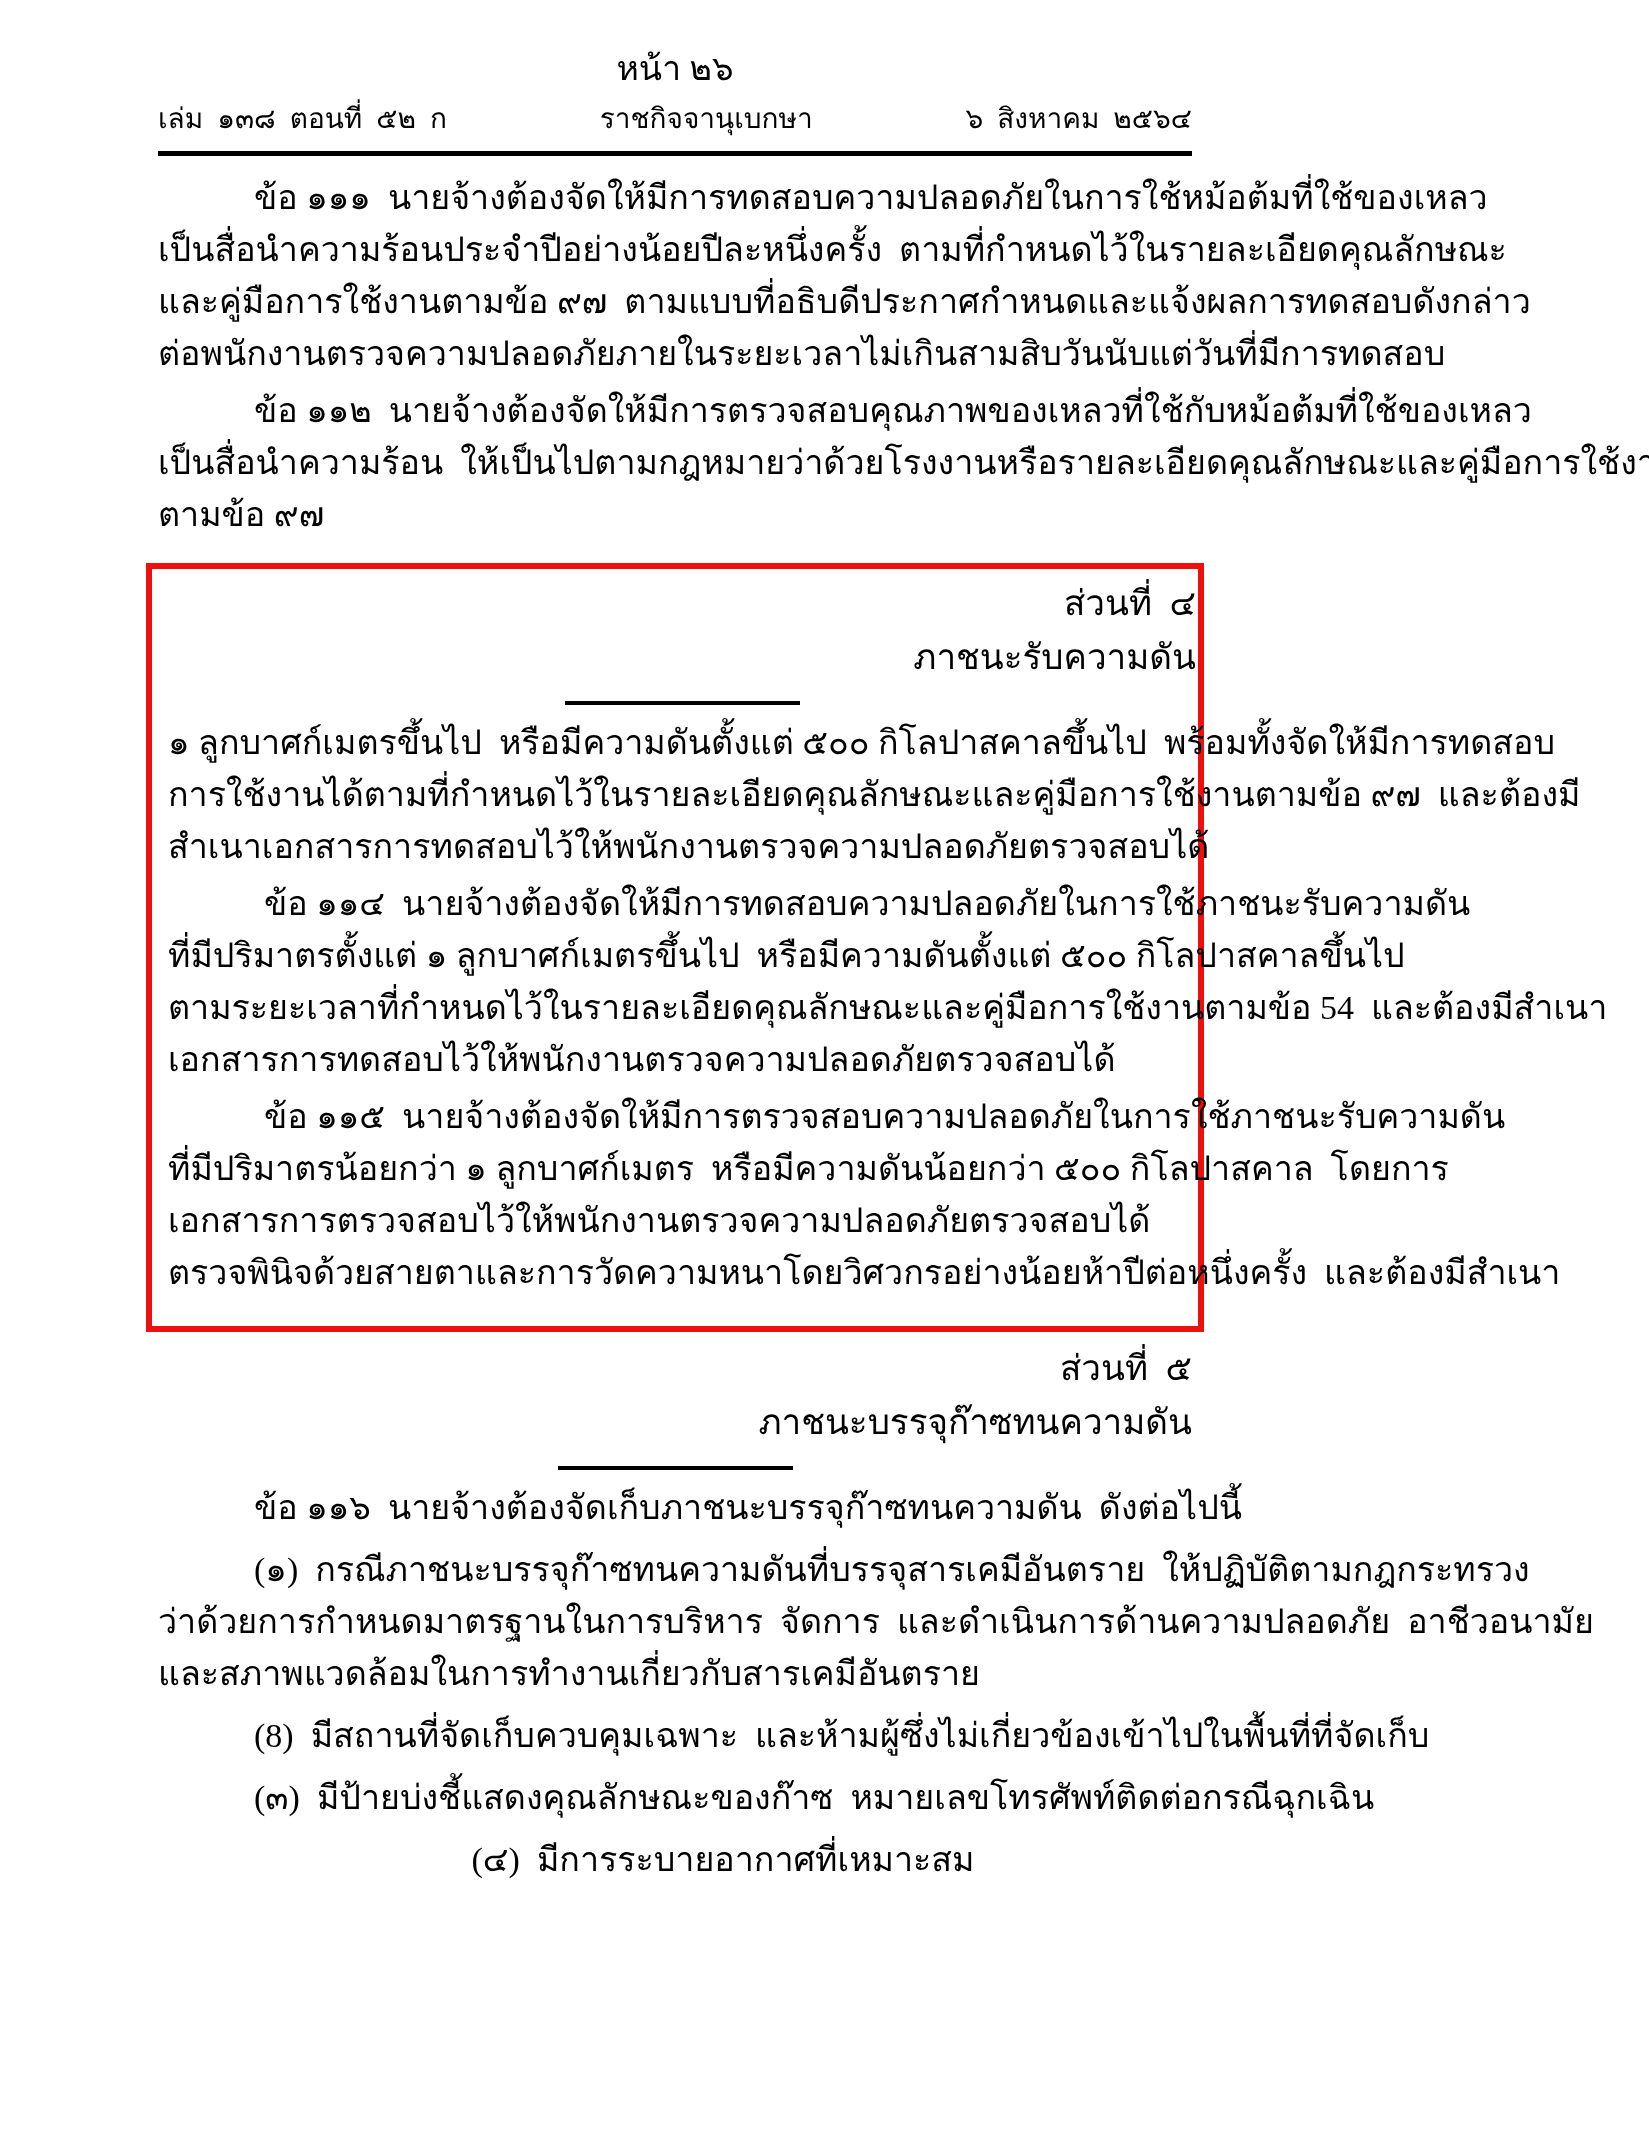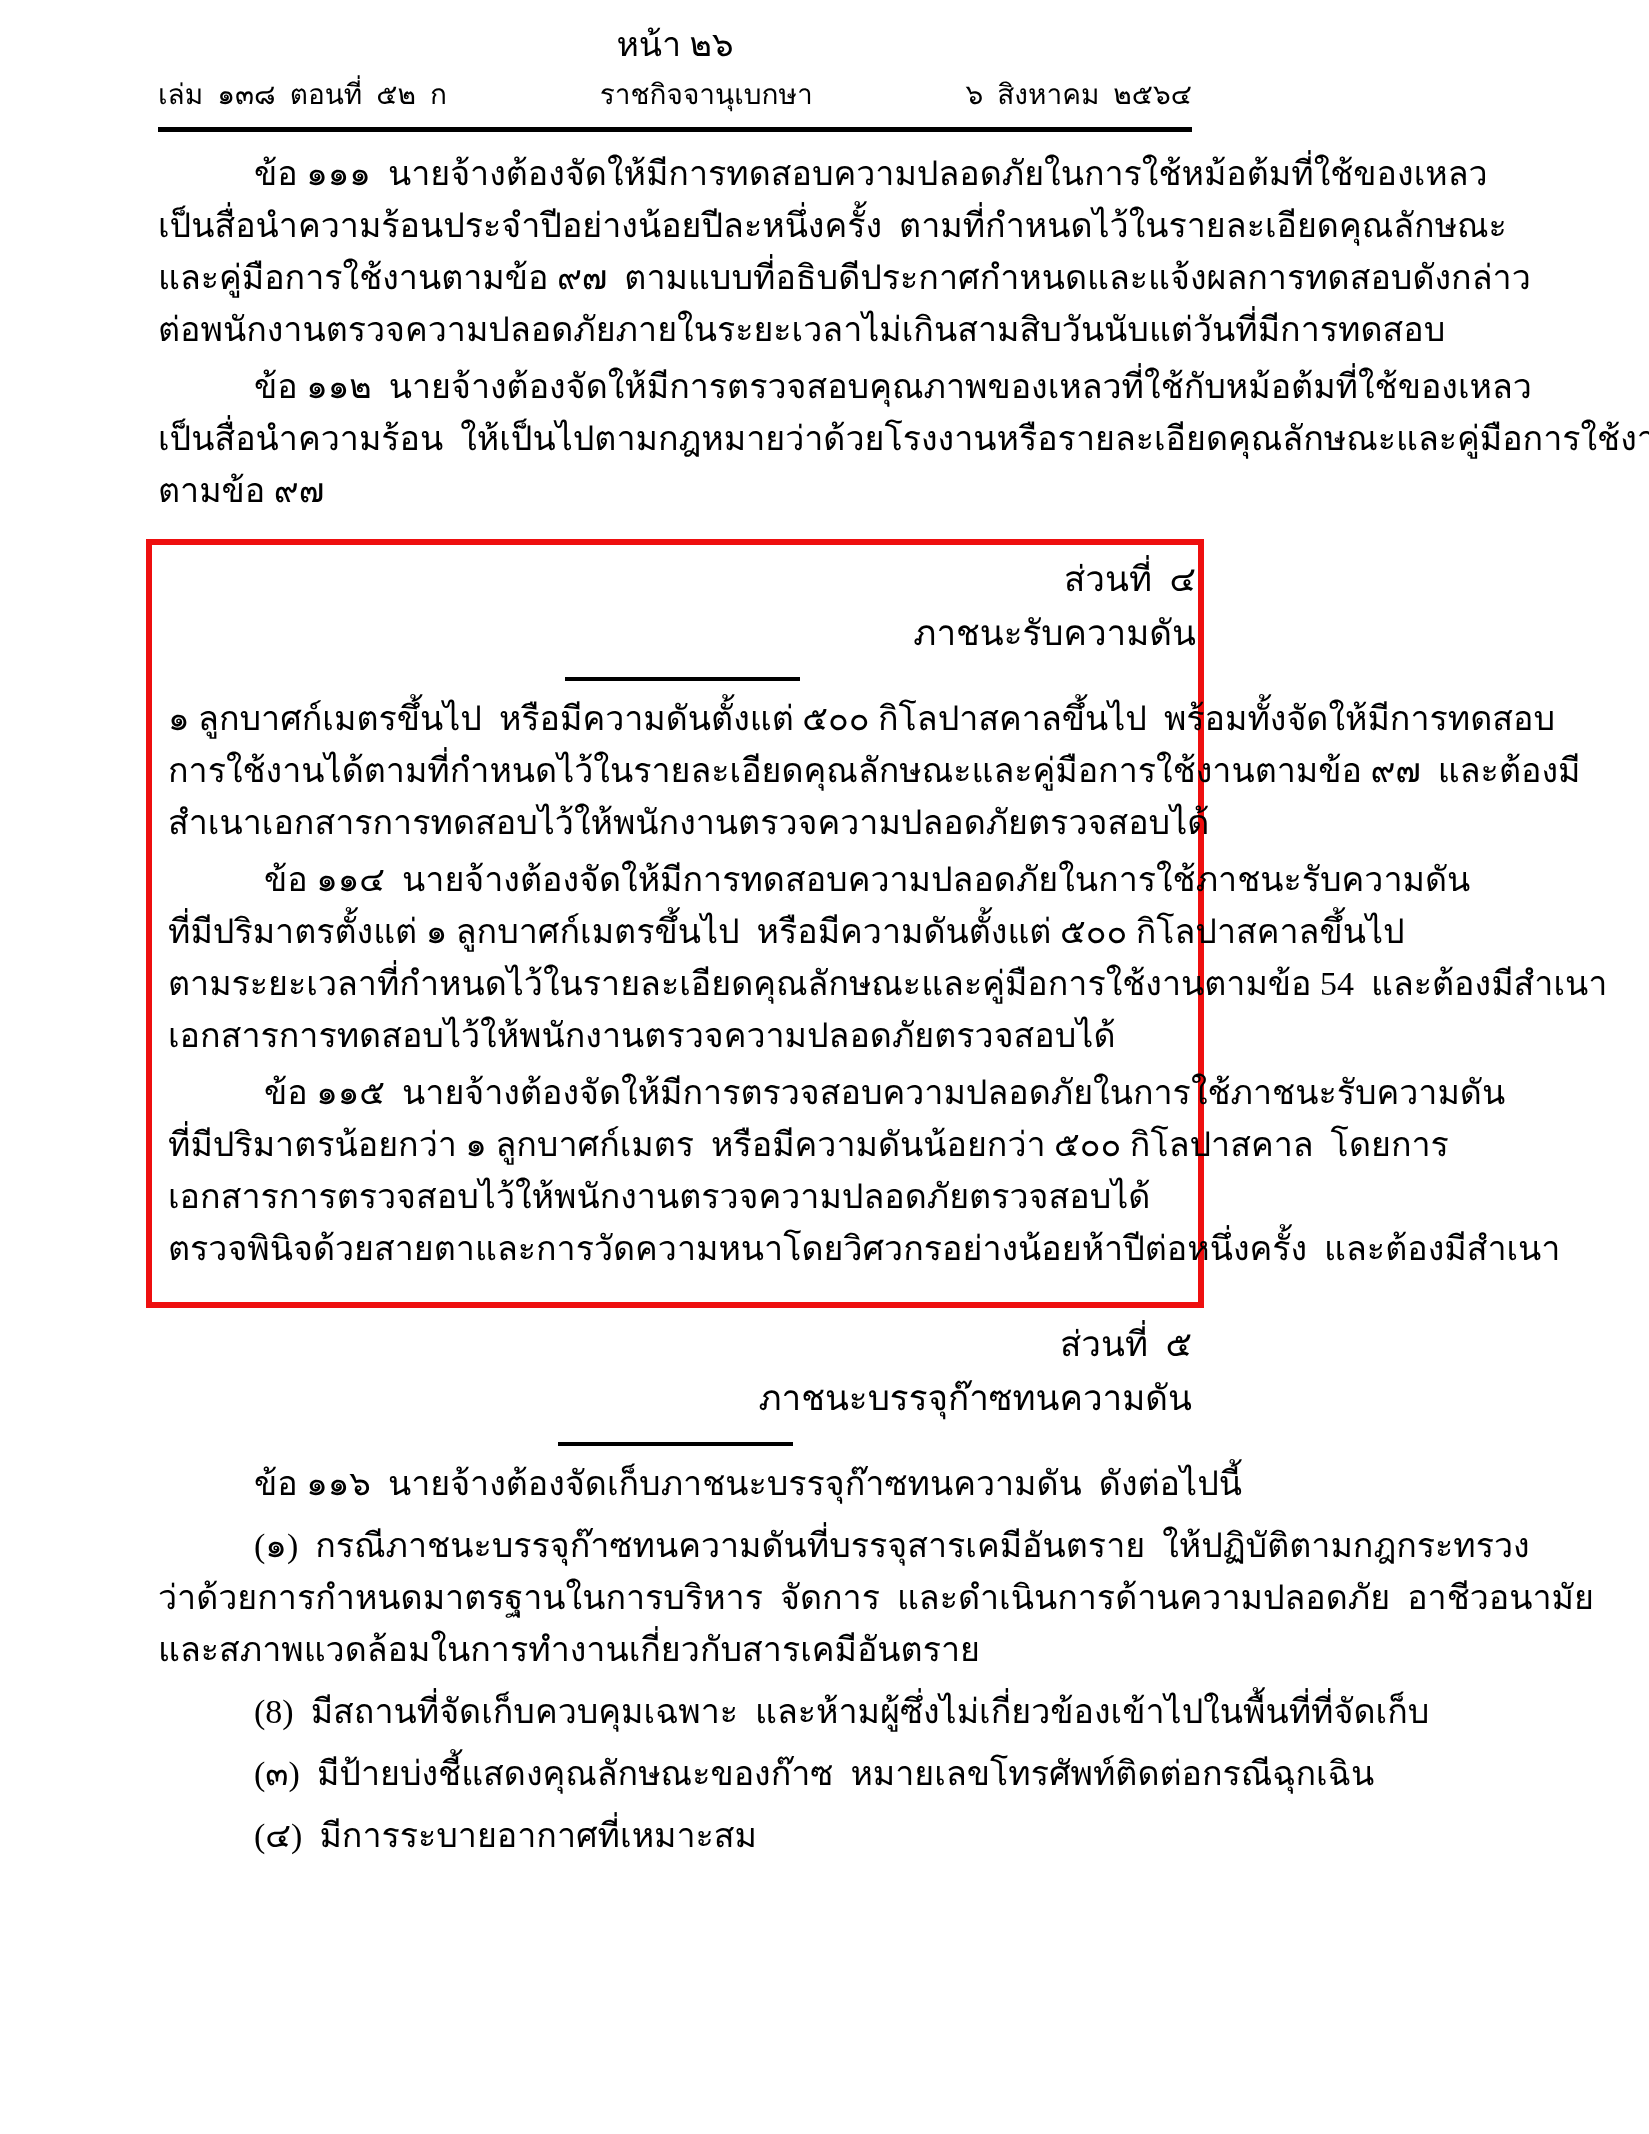--- a/index.html
+++ b/index.html
@@ -5,30 +5,30 @@
   html, body { margin: 0; padding: 0; background: #ffffff; }
   body {
     width: 1649px; height: 2134px;
     font-family: "Liberation Serif", "DejaVu Serif", serif;
     color: #000000;
     overflow: hidden;
   }
   .page {
     box-sizing: border-box;
     width: 1361px; height: 2134px;
-    padding: 20px 169px 0 158px;
+    padding: 44px 169px 0 158px;
   }
   .center { text-align: center; }
   .line {
     white-space: pre;
     font-size: 34px;
     line-height: 52px;
     height: 52px;
   }
-  .indent { padding-left: 96px; }
+  .indent { padding-left: 96px; text-align: center; }
   .para { margin-bottom: 5px; }
   .page-number { font-size: 34px; line-height: 50px; }
   .hdr-row {
     display: flex; justify-content: space-between; align-items: baseline;
     font-size: 28px; line-height: 50px; white-space: pre;
   }
   .rule { height: 5px; background: #000000; margin-top: 7px; }
   .body-start { padding-top: 16px; }
   .section-head { font-size: 35px; line-height: 54px; text-align: right; white-space: pre; }
   .divider { width: 235px; height: 4px; background: #000000; margin: 16px auto 12px auto; }

